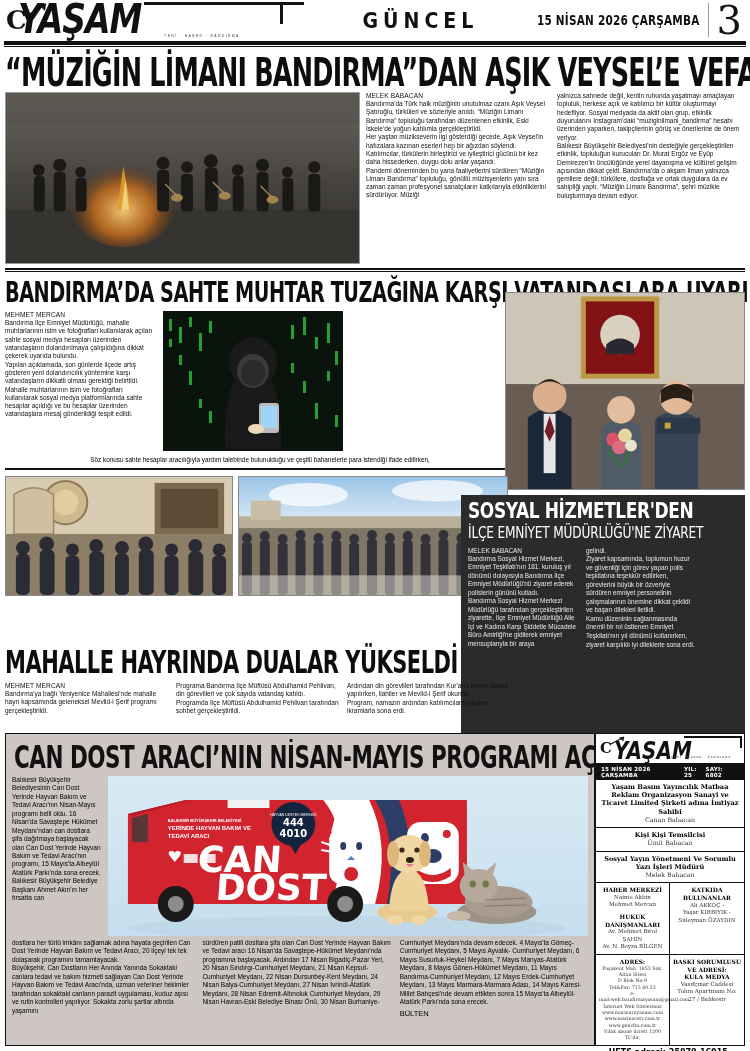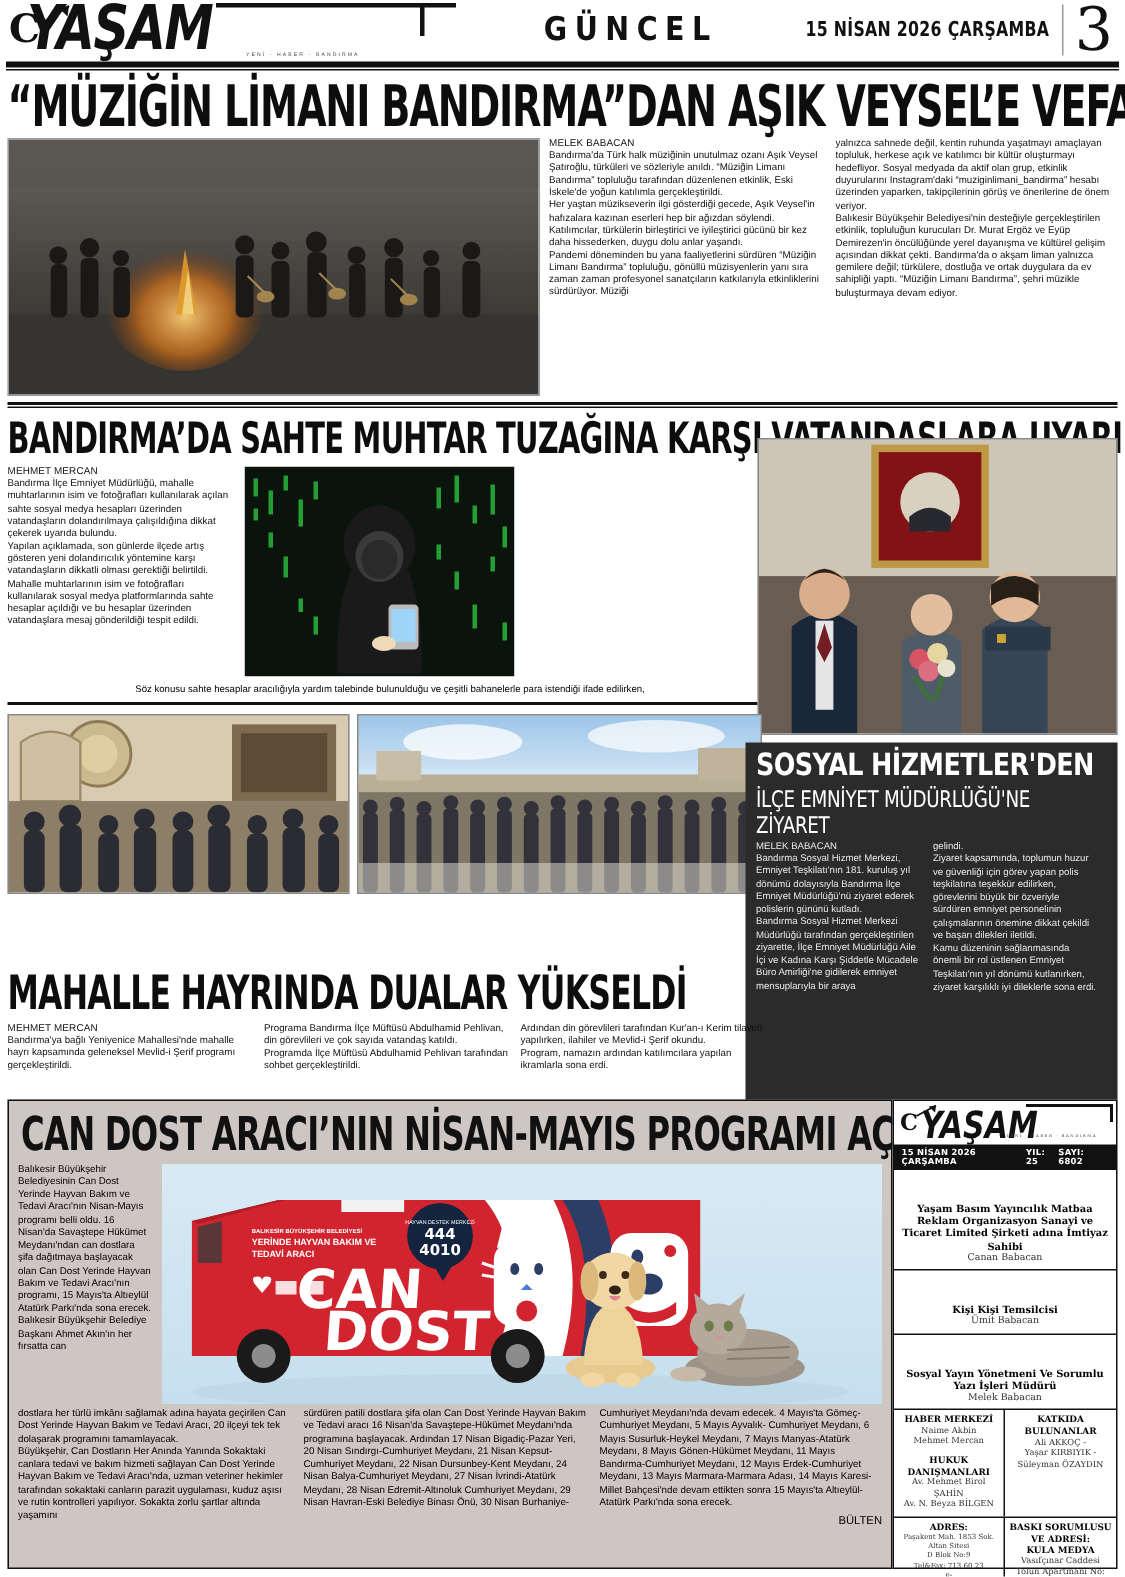--- a/index.html
+++ b/index.html
@@ -86,21 +86,21 @@
   
   .art2-wrap { padding:0 5px; }
   .art2 { display:flex; gap:6px; margin-top:3px; }
   .art2 .c-l { width:152px; }
   .art2 .p-mid { width:180px; height:140px; }
   .art2 .c-r { width:162px; }
   .cap-center { font-size:6.4px; line-height:1.28; text-align:center; padding:0 4px; }
 
   
   .dark-panel {
-    position:absolute; right:5px; top:495px; width:248px; height:246px;
+    position:absolute; right:5px; top:495px; width:284px; height:246px;
     background:#2b2b2b; color:#efefef; padding:6px 7px;
   }
   .dark-panel h2 {
     font-family:"DejaVu Sans", sans-serif; font-weight:bold;
     font-size:17px; letter-spacing:-0.4px; line-height:1.05; color:#fff;
     transform:scaleY(1.2); transform-origin:left top;
   }
   .dark-panel h3 {
     font-family:"DejaVu Sans", sans-serif; font-weight:normal;
     font-size:12.2px; letter-spacing:-0.2px; color:#fff; margin-top:5px;
@@ -131,21 +131,21 @@
     white-space:nowrap; margin:11px 0 6px 8px;
   }
   .candost-inner { display:flex; padding:0 6px; gap:6px; }
   .cd-left { width:90px; font-size:6.5px; line-height:1.3; }
   .cd-img { width:482px; height:160px; background:linear-gradient(#dceaf3,#cfe2ef); position:relative; overflow:hidden; }
   .cd-bottom { display:flex; gap:7px; padding:3px 6px 0 6px; }
   .cd-bottom > div { font-size:6.5px; line-height:1.3; }
   .cd-b1 { width:185px; }
   .cd-b2 { width:192px; }
   .cd-b3 { width:190px; }
-  .bulten { text-align:right; font-size:7.5px; margin-top:2px; }
+  .bulten { font-size:7.5px; margin-top:2px; }
 
   
   .imprint {
     position:absolute; right:5px; top:733px; width:150px; height:313px;
     border:1px solid #111; background:#fff;
     font-family:"DejaVu Serif", serif;
   }
   .imp-logo { position:relative; height:30px; border-bottom:1px solid #111; overflow:hidden; }
   .imp-logo .lt {
     position:absolute; left:18px; top:1px;
@@ -158,21 +158,21 @@
   }
   .imp-logo .lr { position:absolute; left:88px; top:2px; width:58px; height:2px; background:#111; }
   .imp-logo .lr2 { position:absolute; left:144px; top:2px; width:2px; height:12px; background:#111; }
   .imp-logo .lsub { position:absolute; left:75px; bottom:4px; font-size:2.6px; letter-spacing:1px; color:#444; }
   .imp-bar {
     background:#111; color:#fff; display:flex; justify-content:space-between;
     padding:2px 5px; font-family:"DejaVu Sans", sans-serif;
     font-weight:bold; font-size:5.6px; letter-spacing:0.2px;
   }
   .imp-sec { border-bottom:1px solid #111; padding:3px 4px; text-align:center; }
-  .imp-sec b { display:block; font-size:6.6px; line-height:1.25;margin-top:19px; }
+  .imp-sec b { display:block; font-size:6.6px; line-height:1.25; }
   .imp-sec span { display:block; font-size:6.3px; color:#333; line-height:1.3; }
   .imp-split { display:flex; border-bottom:1px solid #111; }
   .imp-split > div { padding:3px 3px; text-align:center; }
   .imp-split .left { width:50%; border-right:1px solid #111; }
   .imp-split .right { width:50%; }
   .imp-split b { display:block; font-size:5.9px; line-height:1.3; }
   .imp-split span { display:block; font-size:5.6px; color:#333; line-height:1.35; }
   .uets { text-align:center; font-family:"DejaVu Sans", sans-serif; font-weight:bold;
           font-size:8px; padding:2px 0; border-bottom:1px solid #111; }
 

